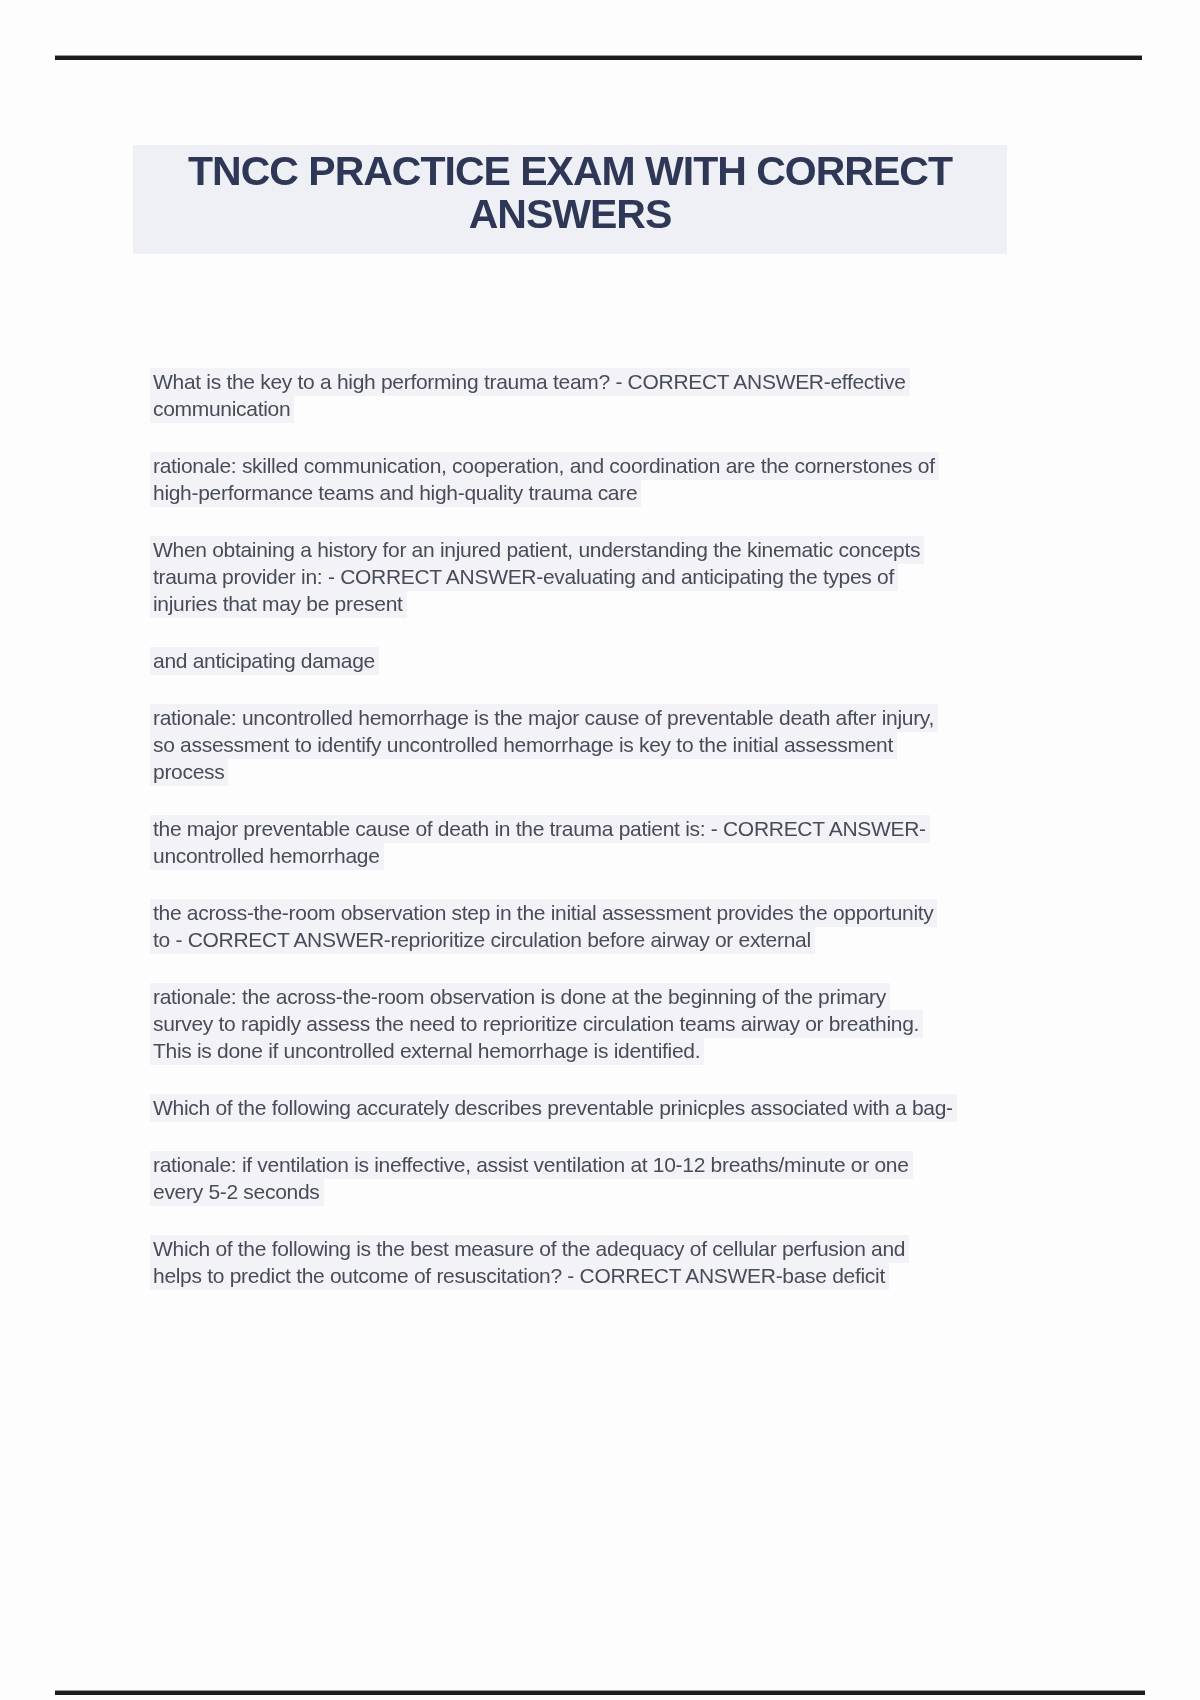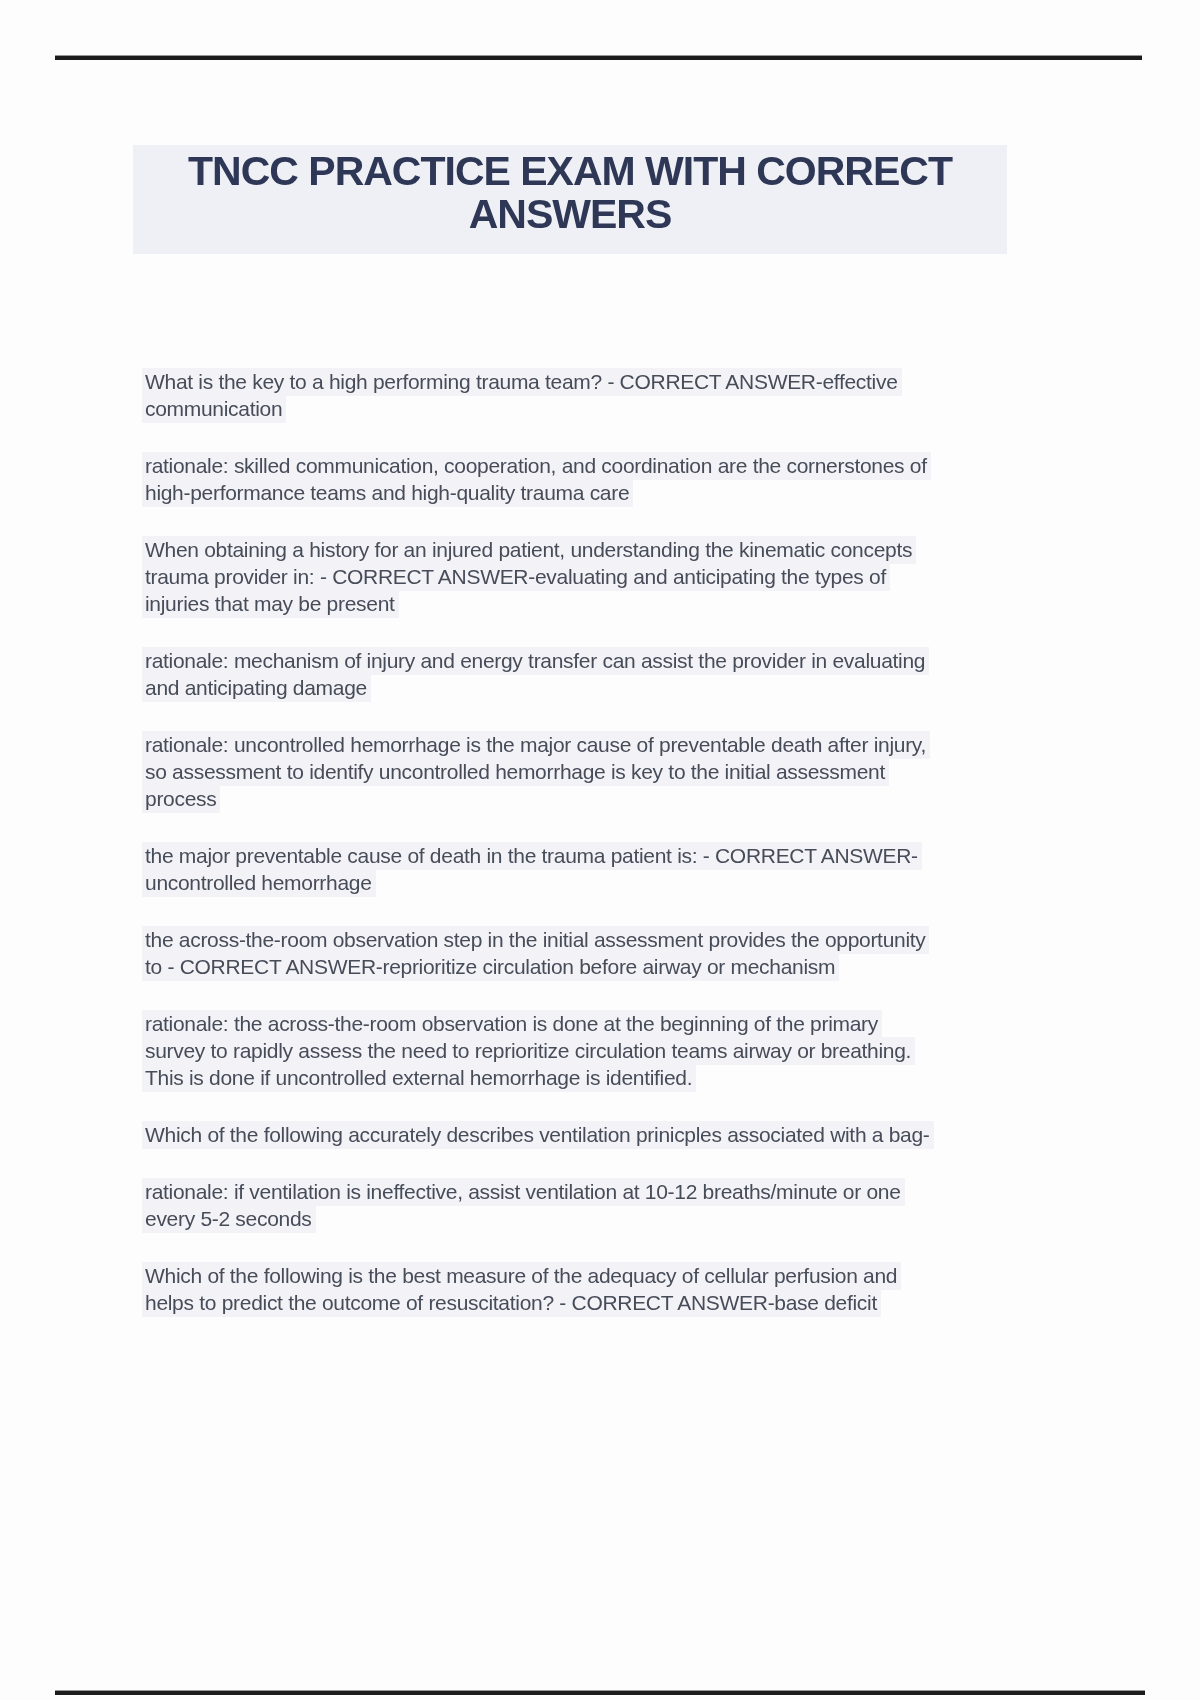--- a/index.html
+++ b/index.html
@@ -44,21 +44,21 @@
     letter-spacing:-1px;
     color:var(--title-color);
   }
   .body-text{
     position:absolute;
     left:134px;top:368px;width:900px;
     font-size:21px;
     letter-spacing:-0.3px;
     color:var(--text-color);
   }
-  .para{margin:0 0 30px 8px;padding:0;}
+  .para{margin:0 0 30px 16px;padding:0;}
   .line{
     display:block;
     height:27px;
     line-height:27px;
     white-space:nowrap;
   }
   .hl{
     background:var(--hl);
     padding:2px 4px 3px 3px;
   }
@@ -87,48 +87,47 @@
       <div class="line"><span class="hl">high-performance teams and high-quality trauma care</span></div>
     </div>
 
     <div class="para">
       <div class="line"><span class="hl">When obtaining a history for an injured patient, understanding the kinematic concepts</span></div>
       <div class="line"><span class="hl">trauma provider in: - CORRECT ANSWER-evaluating and anticipating the types of</span></div>
       <div class="line"><span class="hl">injuries that may be present</span></div>
     </div>
 
     <div class="para">
-      <div class="line"><span class="hl">rationale: mechanism of injury and energy transfer can assist the provider in evaluating</span></div>
       <div class="line"><span class="hl">and anticipating damage</span></div>
     </div>
 
     <div class="para">
       <div class="line"><span class="hl">rationale: uncontrolled hemorrhage is the major cause of preventable death after injury,</span></div>
       <div class="line"><span class="hl">so assessment to identify uncontrolled hemorrhage is key to the initial assessment</span></div>
       <div class="line"><span class="hl">process</span></div>
     </div>
 
     <div class="para">
       <div class="line"><span class="hl">the major preventable cause of death in the trauma patient is: - CORRECT ANSWER-</span></div>
       <div class="line"><span class="hl">uncontrolled hemorrhage</span></div>
     </div>
 
     <div class="para">
       <div class="line"><span class="hl">the across-the-room observation step in the initial assessment provides the opportunity</span></div>
-      <div class="line"><span class="hl">to - CORRECT ANSWER-reprioritize circulation before airway or mechanism</span></div>
+      <div class="line"><span class="hl">to - CORRECT ANSWER-reprioritize circulation before airway or external</span></div>
     </div>
 
     <div class="para">
       <div class="line"><span class="hl">rationale: the across-the-room observation is done at the beginning of the primary</span></div>
       <div class="line"><span class="hl">survey to rapidly assess the need to reprioritize circulation teams airway or breathing.</span></div>
       <div class="line"><span class="hl">This is done if uncontrolled external hemorrhage is identified.</span></div>
     </div>
 
     <div class="para">
-      <div class="line"><span class="hl">Which of the following accurately describes ventilation prinicples associated with a bag-</span></div>
+      <div class="line"><span class="hl">Which of the following accurately describes preventable prinicples associated with a bag-</span></div>
     </div>
 
     <div class="para">
       <div class="line"><span class="hl">rationale: if ventilation is ineffective, assist ventilation at 10-12 breaths/minute or one</span></div>
       <div class="line"><span class="hl">every 5-2 seconds</span></div>
     </div>
 
     <div class="para">
       <div class="line"><span class="hl">Which of the following is the best measure of the adequacy of cellular perfusion and</span></div>
       <div class="line"><span class="hl">helps to predict the outcome of resuscitation? - CORRECT ANSWER-base deficit</span></div>

